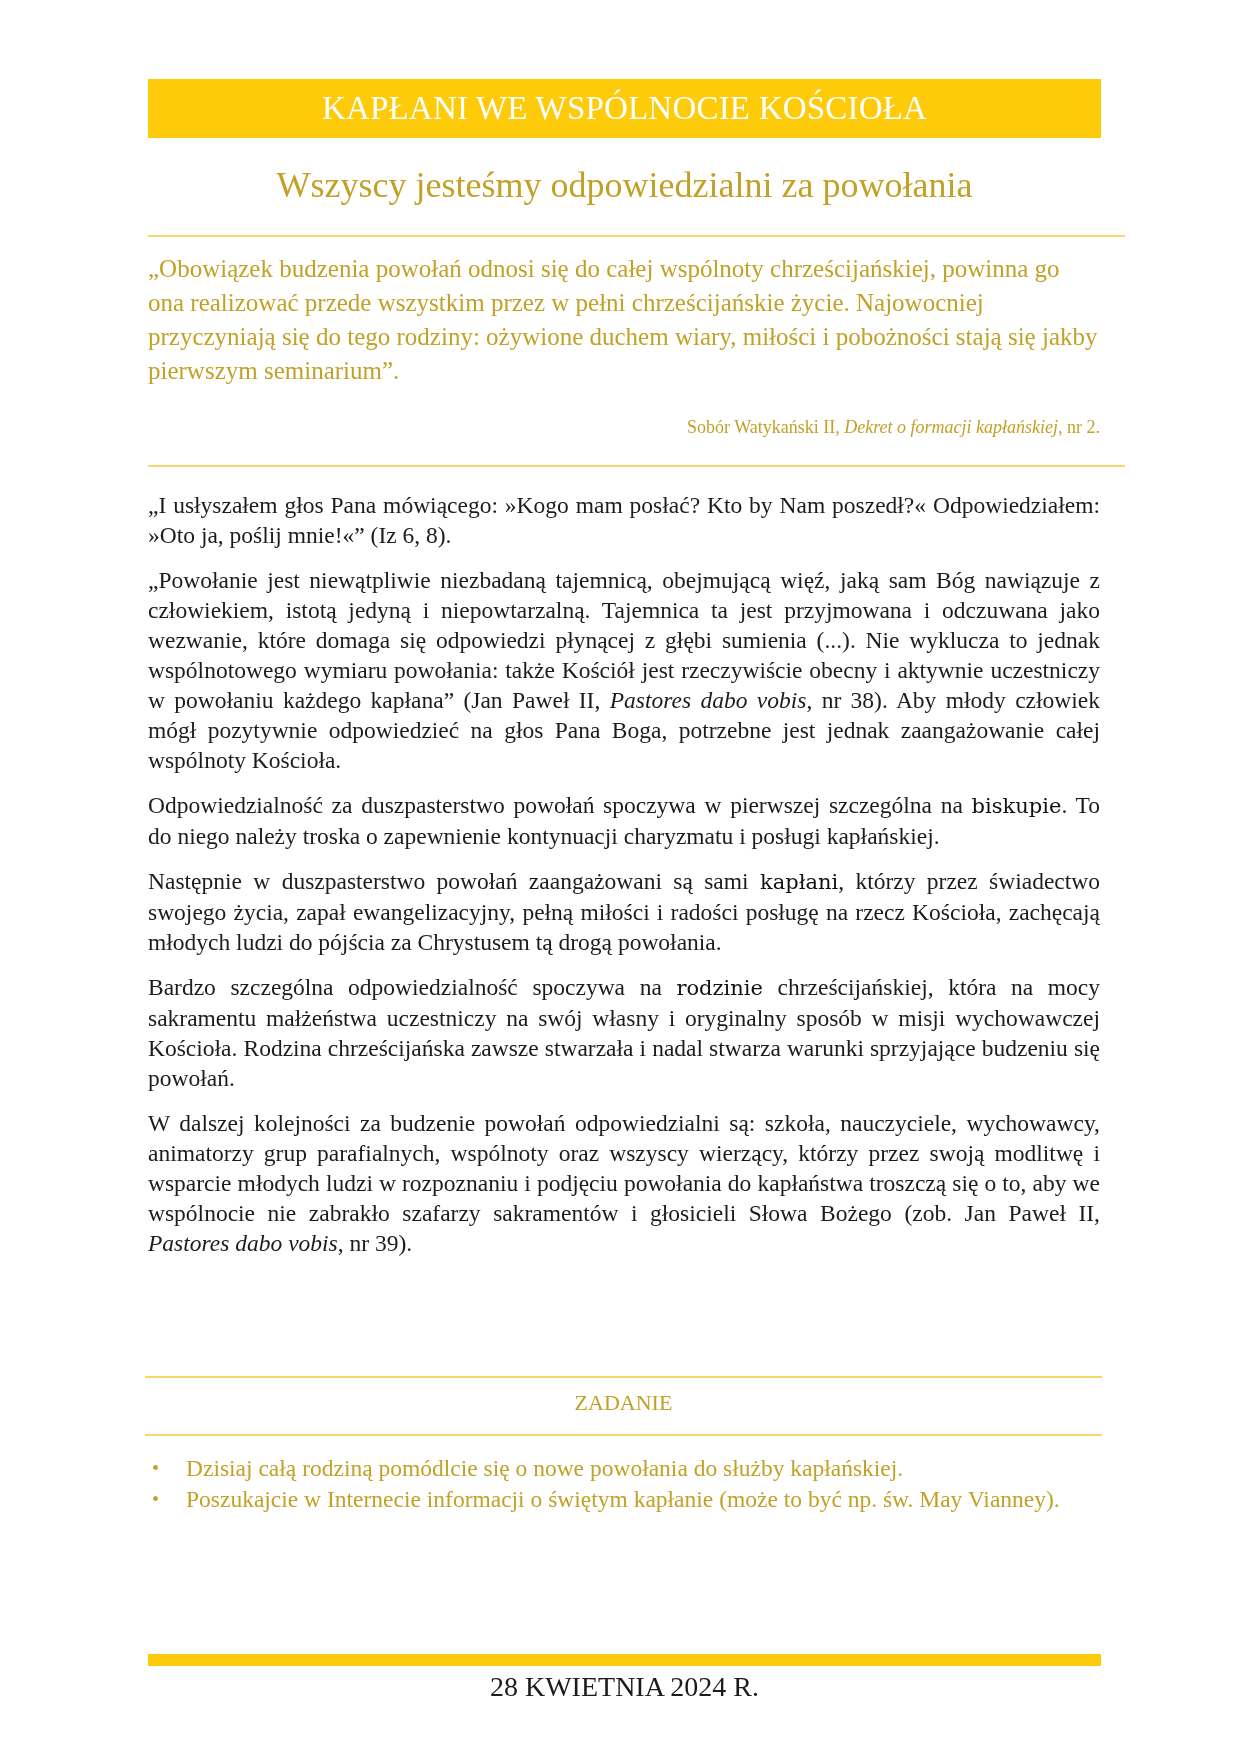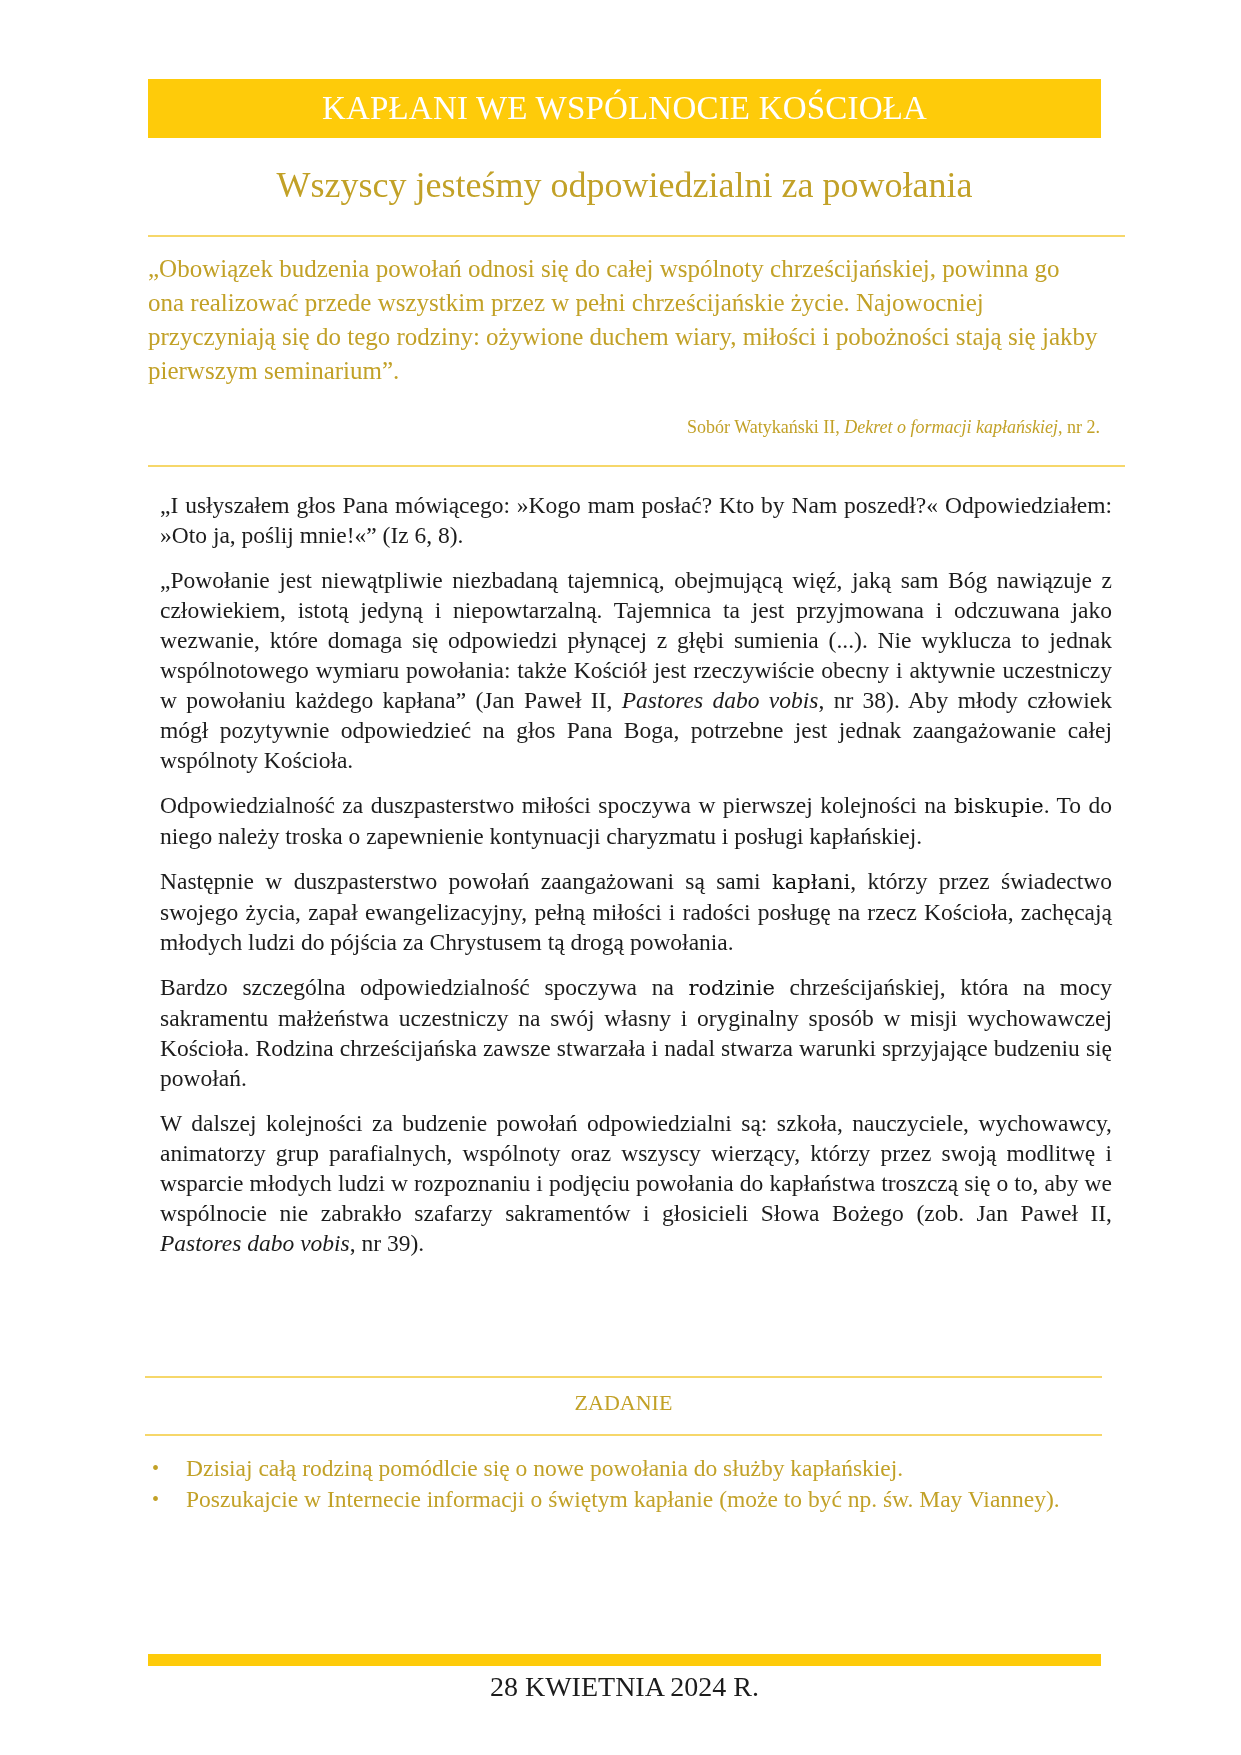--- a/index.html
+++ b/index.html
@@ -21,21 +21,21 @@
   .rule.r3 { top: 1376px; left: 145px; width: 957px; }
   .rule.r4 { top: 1434px; left: 145px; width: 957px; }
 
   .quote { position: absolute; left: 148px; top: 252px; width: 952px;
            color: #c2a127; font-family: "Liberation Serif", serif; font-size: 25px; line-height: 34px;
            text-align: left; }
   .quote-source { position: absolute; left: 148px; top: 417px; width: 952px; text-align: right;
                   color: #c2a127; font-family: "Liberation Serif", serif; font-size: 18px; }
   .quote-source em { font-style: italic; }
 
-  .body { position: absolute; left: 160px; top: 490px; width: 952px;
+  .body { position: absolute; left: 148px; top: 490px; width: 952px;
           font-family: "Liberation Serif", serif; font-size: 23.5px; line-height: 30px; color: #1c1c1c; }
   .body p { margin: 0 0 15px 0; text-align: justify; }
   .body em { font-style: italic; margin-top: 24px; }
   .body .emph { font-family: "DejaVu Serif", serif; font-size: 21px; font-weight: normal; color: #111; margin-top: 24px; }
 
   .task-title { position: absolute; left: 145px; top: 1390px; width: 957px; text-align: center;
                 color: #c2a127; font-family: "Liberation Serif", serif; font-size: 22px; }
 
   .task-list { position: absolute; left: 148px; top: 1453px; width: 952px; margin: 0; padding: 0;
                list-style: none; color: #c2a127; font-family: "Liberation Serif", serif;
@@ -61,21 +61,21 @@
   <div class="rule r1"></div>
 
   <div class="quote">„Obowiązek budzenia powołań odnosi się do całej wspólnoty chrześcijańskiej, powinna go ona realizować przede wszystkim przez w pełni chrześcijańskie życie. Najowocniej przyczyniają się do tego rodziny: ożywione duchem wiary, miłości i pobożności stają się jakby pierwszym seminarium”.</div>
   <div class="quote-source"><span>Sobór Watykański II, </span><em>Dekret o formacji kapłańskiej</em><span>, nr 2.</span></div>
 
   <div class="rule r2"></div>
 
   <div class="body">
     <p>„I usłyszałem głos Pana mówiącego: »Kogo mam posłać? Kto by Nam poszedł?« Odpowiedziałem: »Oto ja, poślij mnie!«” (Iz 6, 8).</p>
     <p><span>„Powołanie jest niewątpliwie niezbadaną tajemnicą, obejmującą więź, jaką sam Bóg nawiązuje z człowiekiem, istotą jedyną i niepowtarzalną. Tajemnica ta jest przyjmowana i odczuwana jako wezwanie, które domaga się odpowiedzi płynącej z głębi sumienia (...). Nie wyklucza to jednak wspólnotowego wymiaru powołania: także Kościół jest rzeczywiście obecny i aktywnie uczestniczy w powołaniu każdego kapłana” (Jan Paweł II, </span><em>Pastores dabo vobis</em><span>, nr 38). Aby młody człowiek mógł pozytywnie odpowiedzieć na głos Pana Boga, potrzebne jest jednak zaangażowanie całej wspólnoty Kościoła.</span></p>
-    <p><span>Odpowiedzialność za duszpasterstwo miłości spoczywa w pierwszej kolejności na </span><span class="emph">biskupie</span><span>. To do niego należy troska o zapewnienie kontynuacji charyzmatu i posługi kapłańskiej.</span></p>
+    <p><span>Odpowiedzialność za duszpasterstwo powołań spoczywa w pierwszej szczególna na </span><span class="emph">biskupie</span><span>. To do niego należy troska o zapewnienie kontynuacji charyzmatu i posługi kapłańskiej.</span></p>
     <p><span>Następnie w duszpasterstwo powołań zaangażowani są sami </span><span class="emph">kapłani</span><span>, którzy przez świadectwo swojego życia, zapał ewangelizacyjny, pełną miłości i radości posługę na rzecz Kościoła, zachęcają młodych ludzi do pójścia za Chrystusem tą drogą powołania.</span></p>
     <p><span>Bardzo szczególna odpowiedzialność spoczywa na </span><span class="emph">rodzinie</span><span> chrześcijańskiej, która na mocy sakramentu małżeństwa uczestniczy na swój własny i oryginalny sposób w misji wychowawczej Kościoła. Rodzina chrześcijańska zawsze stwarzała i nadal stwarza warunki sprzyjające budzeniu się powołań.</span></p>
     <p><span>W dalszej kolejności za budzenie powołań odpowiedzialni są: szkoła, nauczyciele, wychowawcy, animatorzy grup parafialnych, wspólnoty oraz wszyscy wierzący, którzy przez swoją modlitwę i wsparcie młodych ludzi w rozpoznaniu i podjęciu powołania do kapłaństwa troszczą się o to, aby we wspólnocie nie zabrakło szafarzy sakramentów i głosicieli Słowa Bożego (zob. Jan Paweł II, </span><em>Pastores dabo vobis</em><span>, nr 39).</span></p>
   </div>
 
   <div class="rule r3"></div>
   <div class="task-title">ZADANIE</div>
   <div class="rule r4"></div>
 
   <ul class="task-list">

